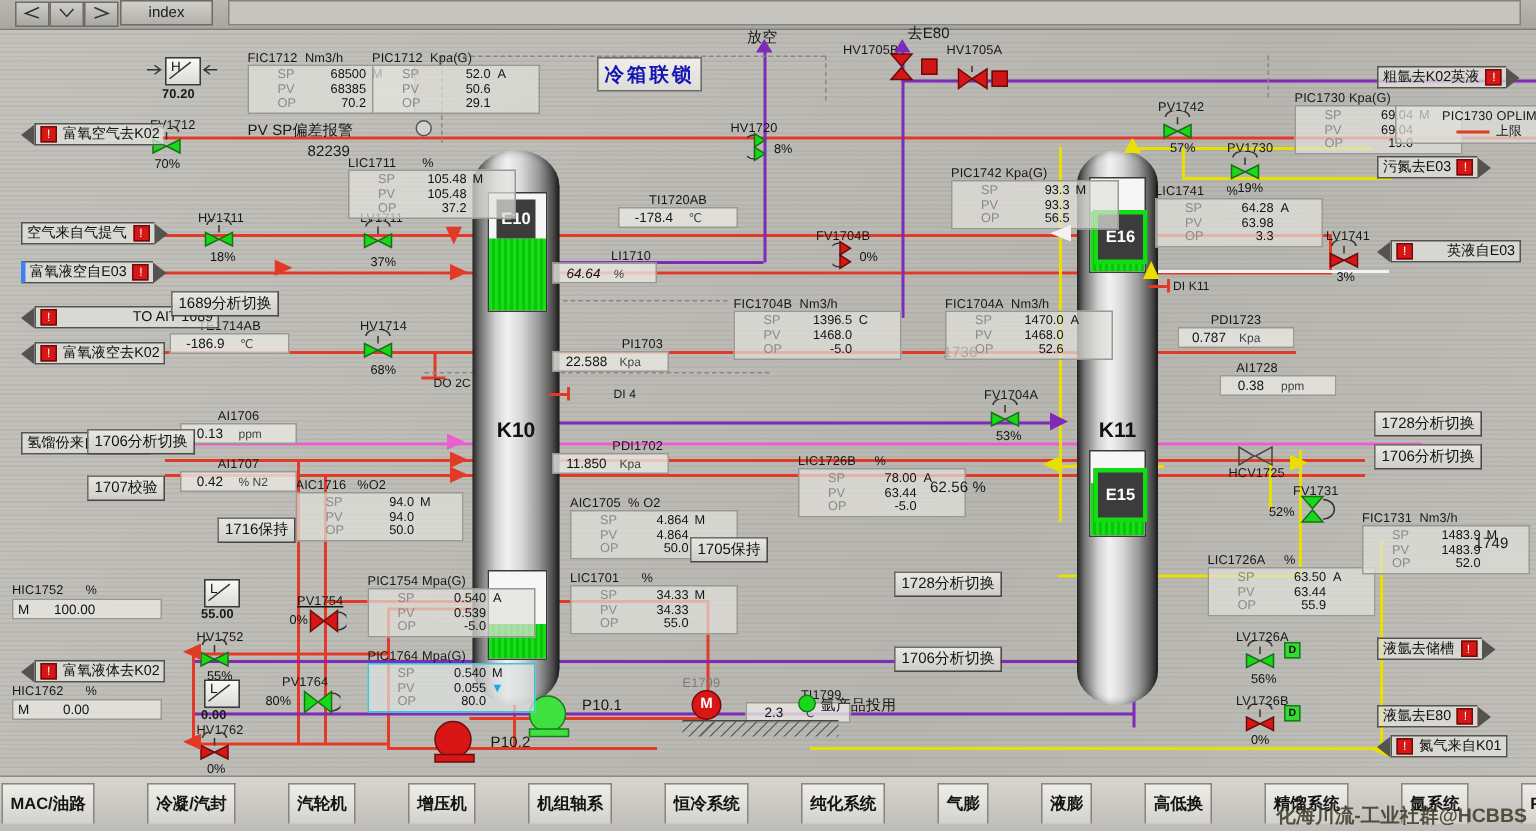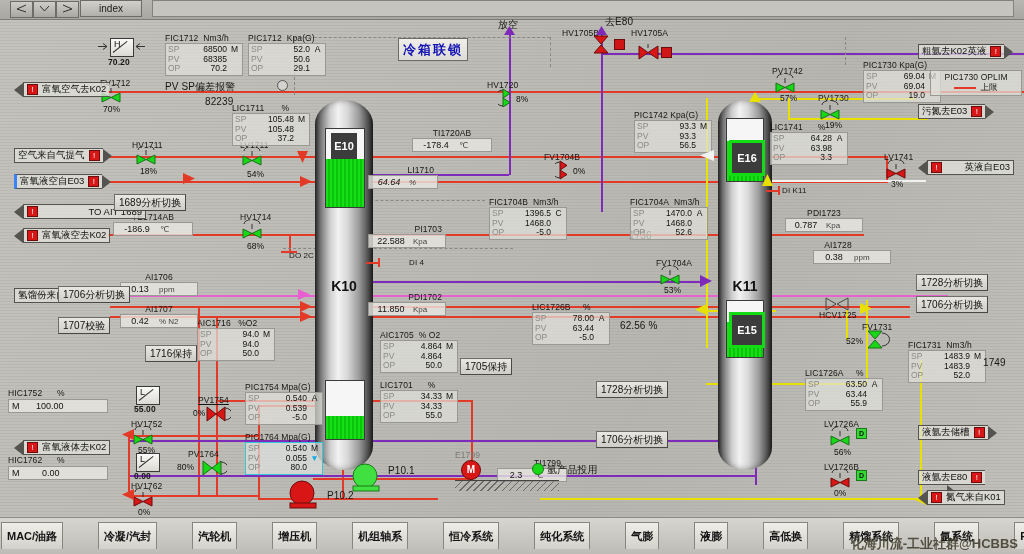--- a/index.html
+++ b/index.html
@@ -13,21 +13,21 @@
   }
   .abs{position:absolute;}
   
   #topbar{left:0;top:0;width:1024px;height:19px;background:linear-gradient(#b9b7b1,#a8a6a0);border-bottom:1px solid #7e7c77;}
   #topbar .navbtn{position:absolute;top:1px;width:21px;height:15px;background:linear-gradient(#cfcdc7,#a9a7a1);border:1px solid #6e6c67;}
   #topbar .navbtn svg{display:block;margin:2px auto;}
   #topbar .idxbtn{position:absolute;left:80px;top:0px;width:60px;height:15px;background:linear-gradient(#d2d0ca,#b2b0aa);border:1px solid #6e6c67;text-align:center;font-size:10px;line-height:15px;color:#1a1a1a;}
   #topbar .addrbar{position:absolute;left:152px;top:0px;width:860px;height:15px;background:#c6c4be;border:1px solid #84827d;}
   
   .tag{font-size:8.5px;color:#171717;white-space:nowrap;letter-spacing:.1px;}
-  .loop{background:rgba(225,224,219,.72);border:1px solid #9a9892;padding:1px 1px;}
+  .loop{background:rgba(225,224,219,.72);border:1px solid #9a9892;padding:1px 18px;}
   .loop table{border-collapse:collapse;}
   .loop td{font-size:8.5px;padding:0 1px;line-height:9.5px;white-space:nowrap;}
   .loop td.k{color:#8b8a86;width:15px;}
   .loop td.v{text-align:right;width:42px;color:#111;}
   .loop td.m{text-align:center;width:11px;color:#111;}
   .loopcyan{border:1.5px solid #35c8d8;background:rgba(222,226,224,.7);}
   .dispbox{background:rgba(232,231,226,.8);border:1px solid #9a9892;height:12px;line-height:12px;white-space:nowrap;font-size:9px;padding:0 3px;}
   .dispbox .dv{display:inline-block;text-align:center;}
   .dispbox .du{color:#444;font-size:8px;margin-left:3px;}
   .btnblk{background:linear-gradient(#e8e7e2,#cfcdc7);border:1px solid #6f6d68;border-right-color:#4a4844;border-bottom-color:#4a4844;
@@ -219,21 +219,21 @@
   </svg>
 <div class="pct" style="left:140px;top:166px;">18%</div>
 
 <div class="abs tag" style="left:240px;top:140px;">LV1711</div>
 <svg class="abs" style="left:240px;top:147px;" width="28" height="20">
   <path d="M4 4 A7 4 0 0 1 20 4" stroke="#333" fill="none"></path>
     <line x1="12" y1="4" x2="12" y2="9" stroke="#333"></line>
   <polygon points="3,9 3,18 12,13.5" fill="#18d818" stroke="#1a6e1a"></polygon>
     <polygon points="21,9 21,18 12,13.5" fill="#18d818" stroke="#1a6e1a"></polygon>
   </svg>
-<div class="pct" style="left:247px;top:169px;">54%</div>
+<div class="pct" style="left:247px;top:169px;">37%</div>
 
 <div class="abs tag" style="left:240px;top:212px;">HV1714</div>
 <svg class="abs" style="left:240px;top:220px;" width="28" height="20">
   <path d="M4 4 A7 4 0 0 1 20 4" stroke="#333" fill="none"></path>
     <line x1="12" y1="4" x2="12" y2="9" stroke="#333"></line>
   <polygon points="3,9 3,18 12,13.5" fill="#18d818" stroke="#1a6e1a"></polygon>
     <polygon points="21,9 21,18 12,13.5" fill="#18d818" stroke="#1a6e1a"></polygon>
   </svg>
 <div class="pct" style="left:247px;top:241px;">68%</div>
 
@@ -990,21 +990,21 @@
   <span style="width:64px;text-align:right;">英液自E03</span>
     </div>
 </div>
 <div class="abs stream" style="left:918px;top:425px;">
   <div class="body" style="border-left:1px solid #55534f;border-right:none;">
       <span>液氩去储槽</span>
   <span class="alm">!</span>
     </div>
   <div class="pt" style="border-left:9px solid #55534f;"></div>
 </div>
-<div class="abs stream" style="left:918px;top:470px;flex-direction:column;">
+<div class="abs stream" style="left:918px;top:470px;">
   <div class="body" style="border-left:1px solid #55534f;border-right:none;">
       <span>液氩去E80</span>
   <span class="alm">!</span>
     </div>
   <div class="pt" style="border-left:9px solid #55534f;"></div>
 </div>
 <div class="abs stream" style="left:918px;top:490px;">
   <div class="pt" style="border-right:9px solid #55534f;"></div>
   <div class="body" style="border-right:1px solid #55534f;">
       <span class="alm">!</span>

